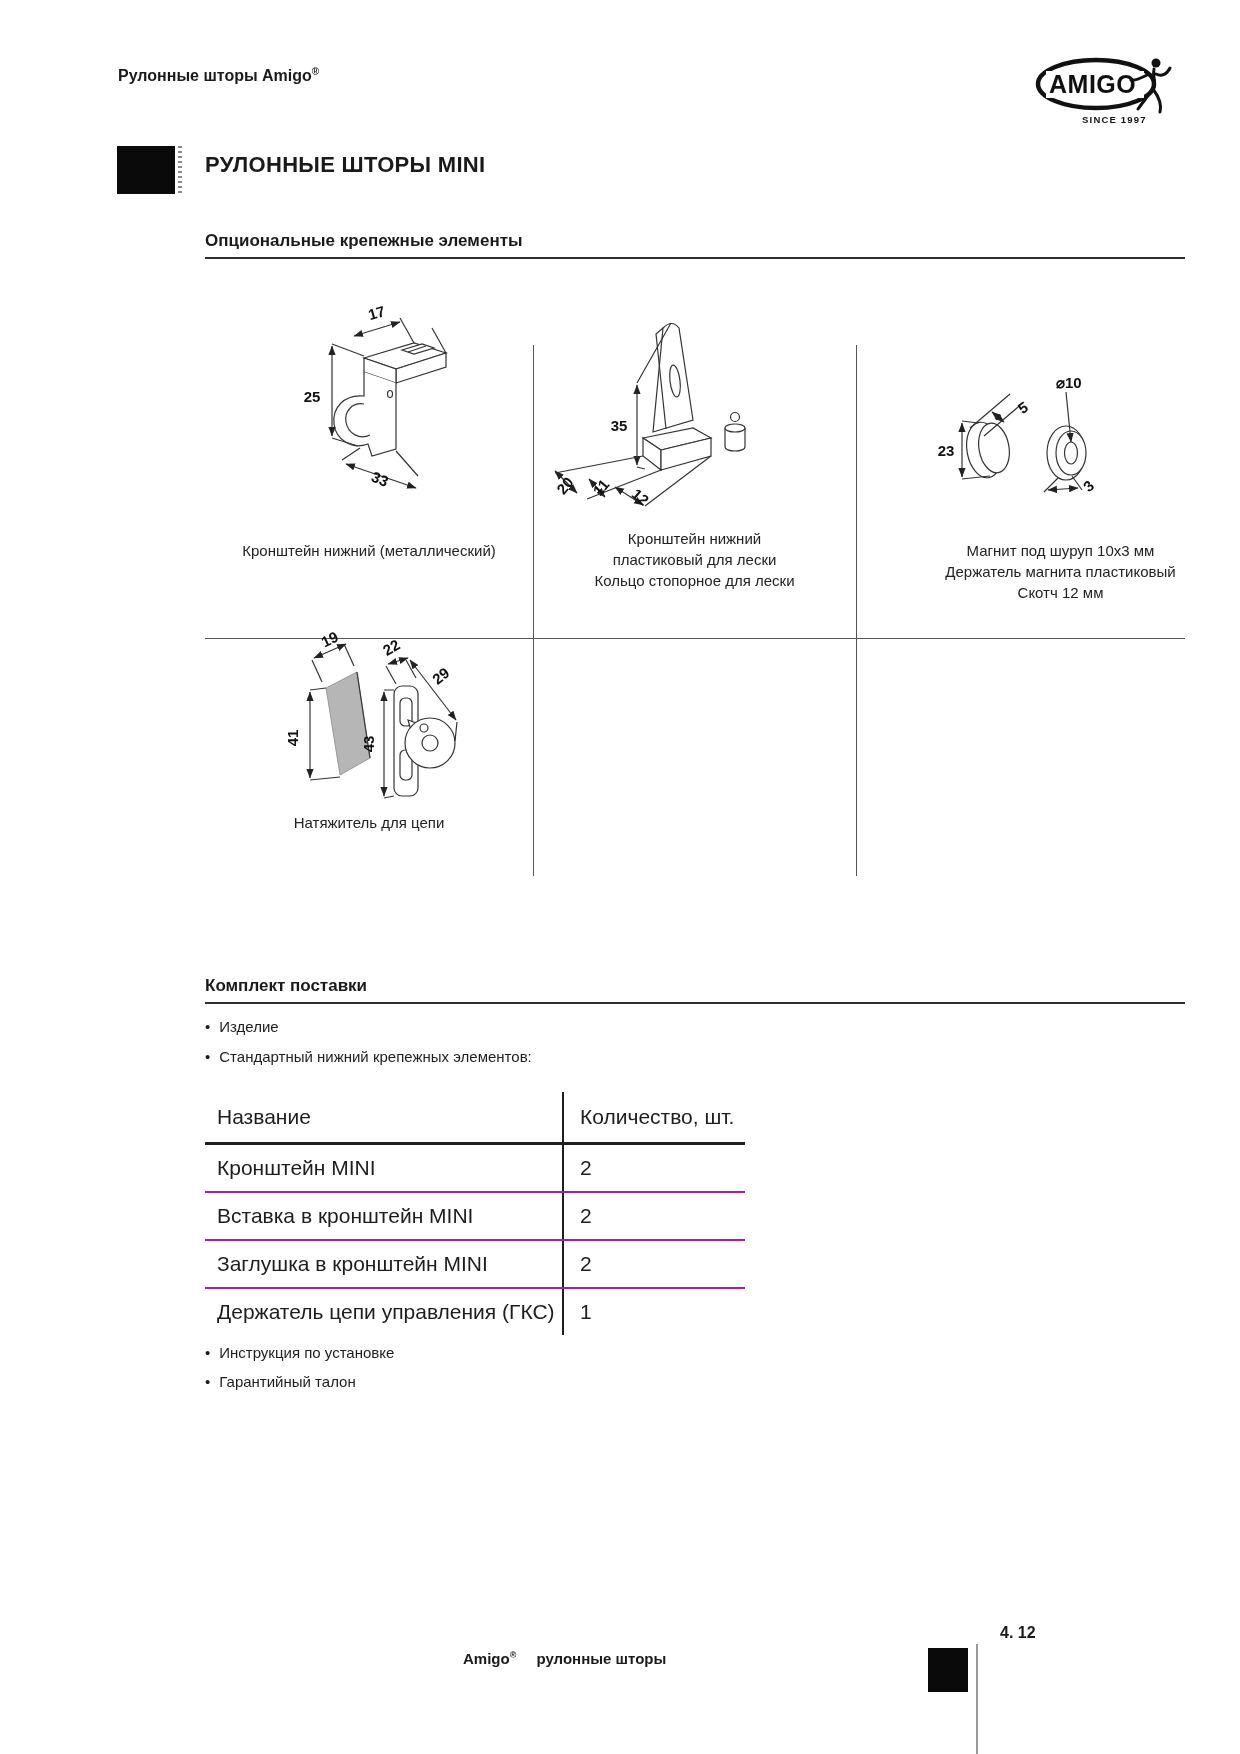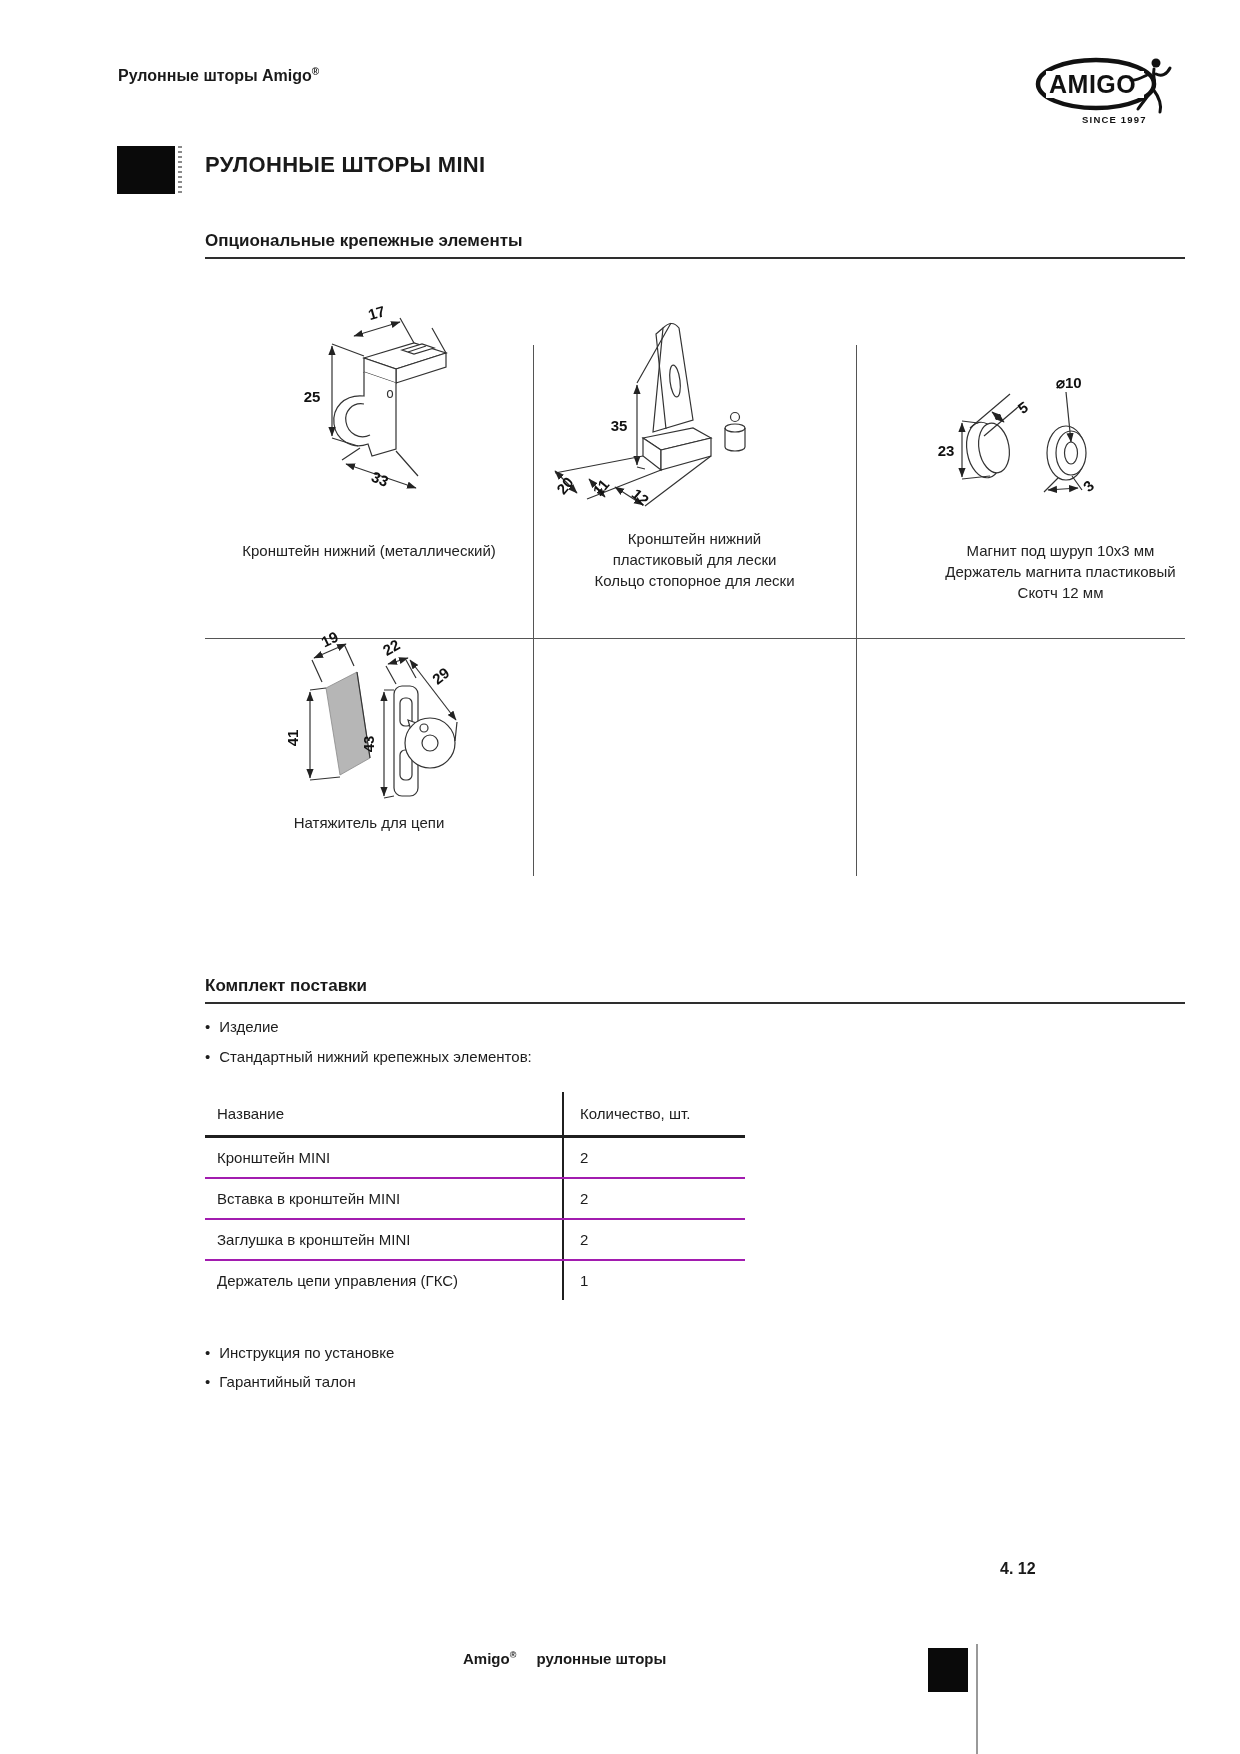--- a/index.html
+++ b/index.html
@@ -8,21 +8,21 @@
   .abs{position:absolute;}
   .b{font-weight:bold;}
   .hline{position:absolute;background:#2e2e2e;height:2px;}
   .vgrid{position:absolute;background:#555;width:1px;}
   .hgrid{position:absolute;background:#555;height:1px;}
   .caption{font-size:15px;line-height:21px;text-align:center;color:#222;}
   .caption span{display:block;}
   .bullets{font-size:15px;color:#1d1d1d;}
   .bullet{display:flex;align-items:flex-start;line-height:30px;}
   .bullet::before{content:"•";margin-right:9px;font-size:15px;}
-  table.kit{border-collapse:collapse;font-size:15px;color:#1d1d1d;}
+  table.kit{border-collapse:collapse;font-size:21px;color:#1d1d1d;}
   table.kit th,table.kit td{font-weight:normal;text-align:left;padding:11px 0 11px 12px;}
   table.kit col.c1{width:358px;}
   table.kit col.c2{width:182px;}
   table.kit thead th{border-bottom:3px solid #1f1f1f;padding-top:13px;padding-bottom:13px;}
   table.kit tbody td{border-bottom:2px solid #a21caf;}
   table.kit tbody tr:last-child td{border-bottom:none;}
   table.kit th.qty,table.kit td.qty{border-left:2px solid #1f1f1f;padding-left:16px;}
   .dimtxt{font-family:"Liberation Sans",sans-serif;font-size:15px;font-weight:bold;fill:#111;}
   .dln{stroke:#333;stroke-width:1.2;fill:none;}
   .part{stroke:#333;stroke-width:1.2;fill:#fff;}
@@ -254,15 +254,15 @@
         <span>Гарантийный талон</span>
       </div>
   </div>
 
   <div class="abs b" style="left:463px;top:1650px;font-size:15px;">
     <span>Amigo</span><sup style="font-size:9px;">®</sup>
     <span style="margin-left:16px;">рулонные шторы</span>
   </div>
   <div class="abs" style="left:928px;top:1648px;width:40px;height:44px;background:#0a0a0a;"></div>
   <div class="abs" style="left:976px;top:1644px;width:2px;height:110px;background:#999;"></div>
-  <div class="abs b" style="left:1000px;top:1560px;font-size:16px;">4. 12</div>
+  <div class="abs b" style="left:1000px;top:1624px;font-size:16px;">4. 12</div>
 
 </div>
 
 </body></html>

